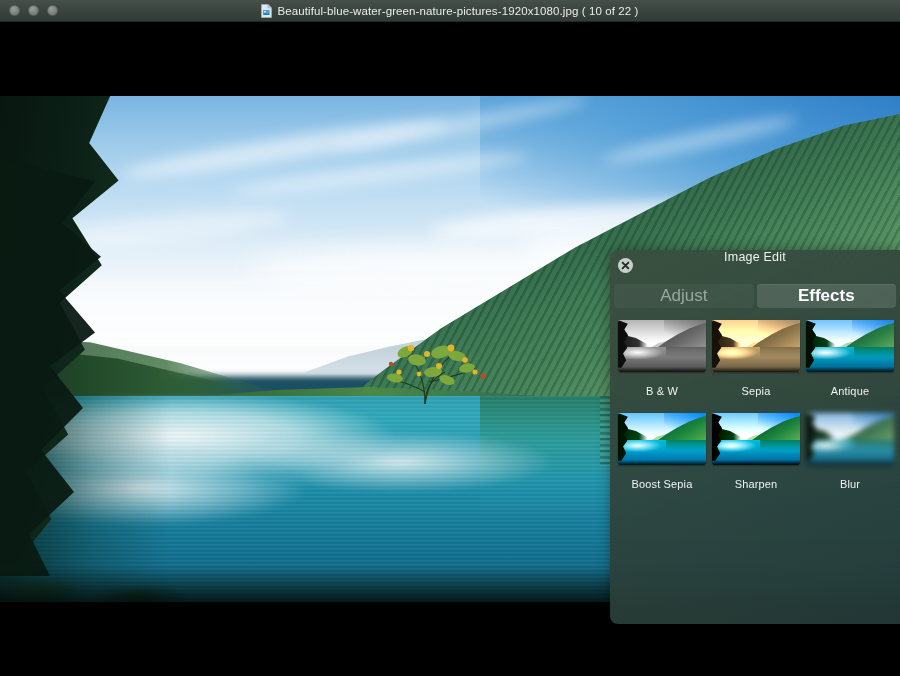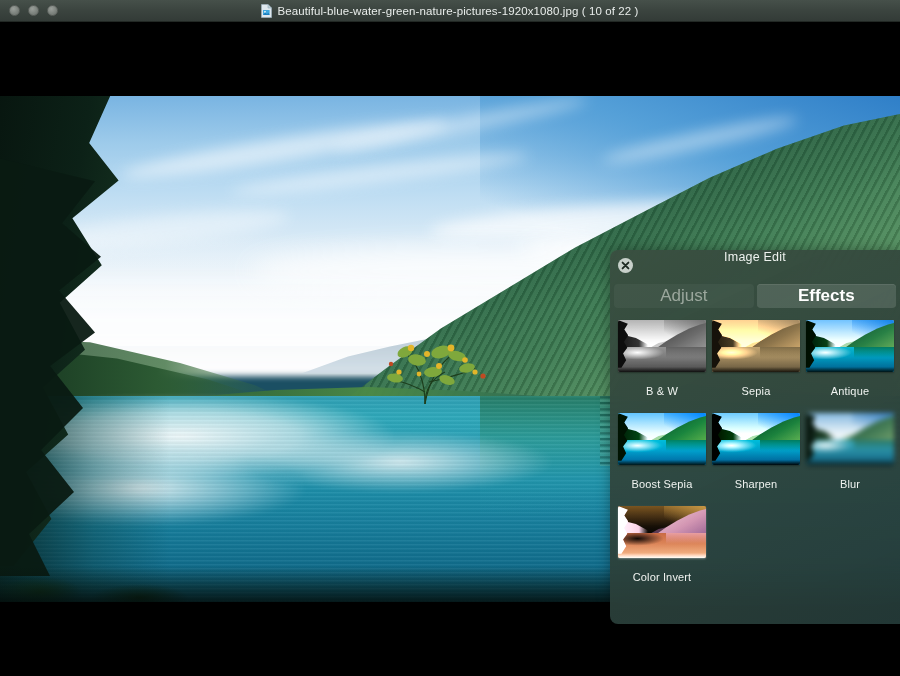--- a/index.html
+++ b/index.html
@@ -454,33 +454,16 @@
                 <div class="ms-mtn-l"></div>
     <div class="ms-lake"></div>
                 <div class="ms-lake-gr"></div>
                 <div class="ms-lake-cl"></div>
     <div class="ms-tree"></div>
                 <div class="ms-dark-bot"></div>
   </div>
             </div>
             <div class="eff-label">Blur</div>
           </div>
-          <div class="eff-cell">
-            <div class="thumb f-invert">
-  <div class="ms">
-    <div class="ms-sky"></div>
-                <div class="ms-sky-deep"></div>
-    <div class="ms-mtn-m"></div>
-                <div class="ms-mtn-r"></div>
-                <div class="ms-mtn-l"></div>
-    <div class="ms-lake"></div>
-                <div class="ms-lake-gr"></div>
-                <div class="ms-lake-cl"></div>
-    <div class="ms-tree"></div>
-                <div class="ms-dark-bot"></div>
-  </div>
-            </div>
-            <div class="eff-label">Color Invert</div>
-          </div>
         </div>
     </div>
   </div>
 </div>
 
 </body></html>

